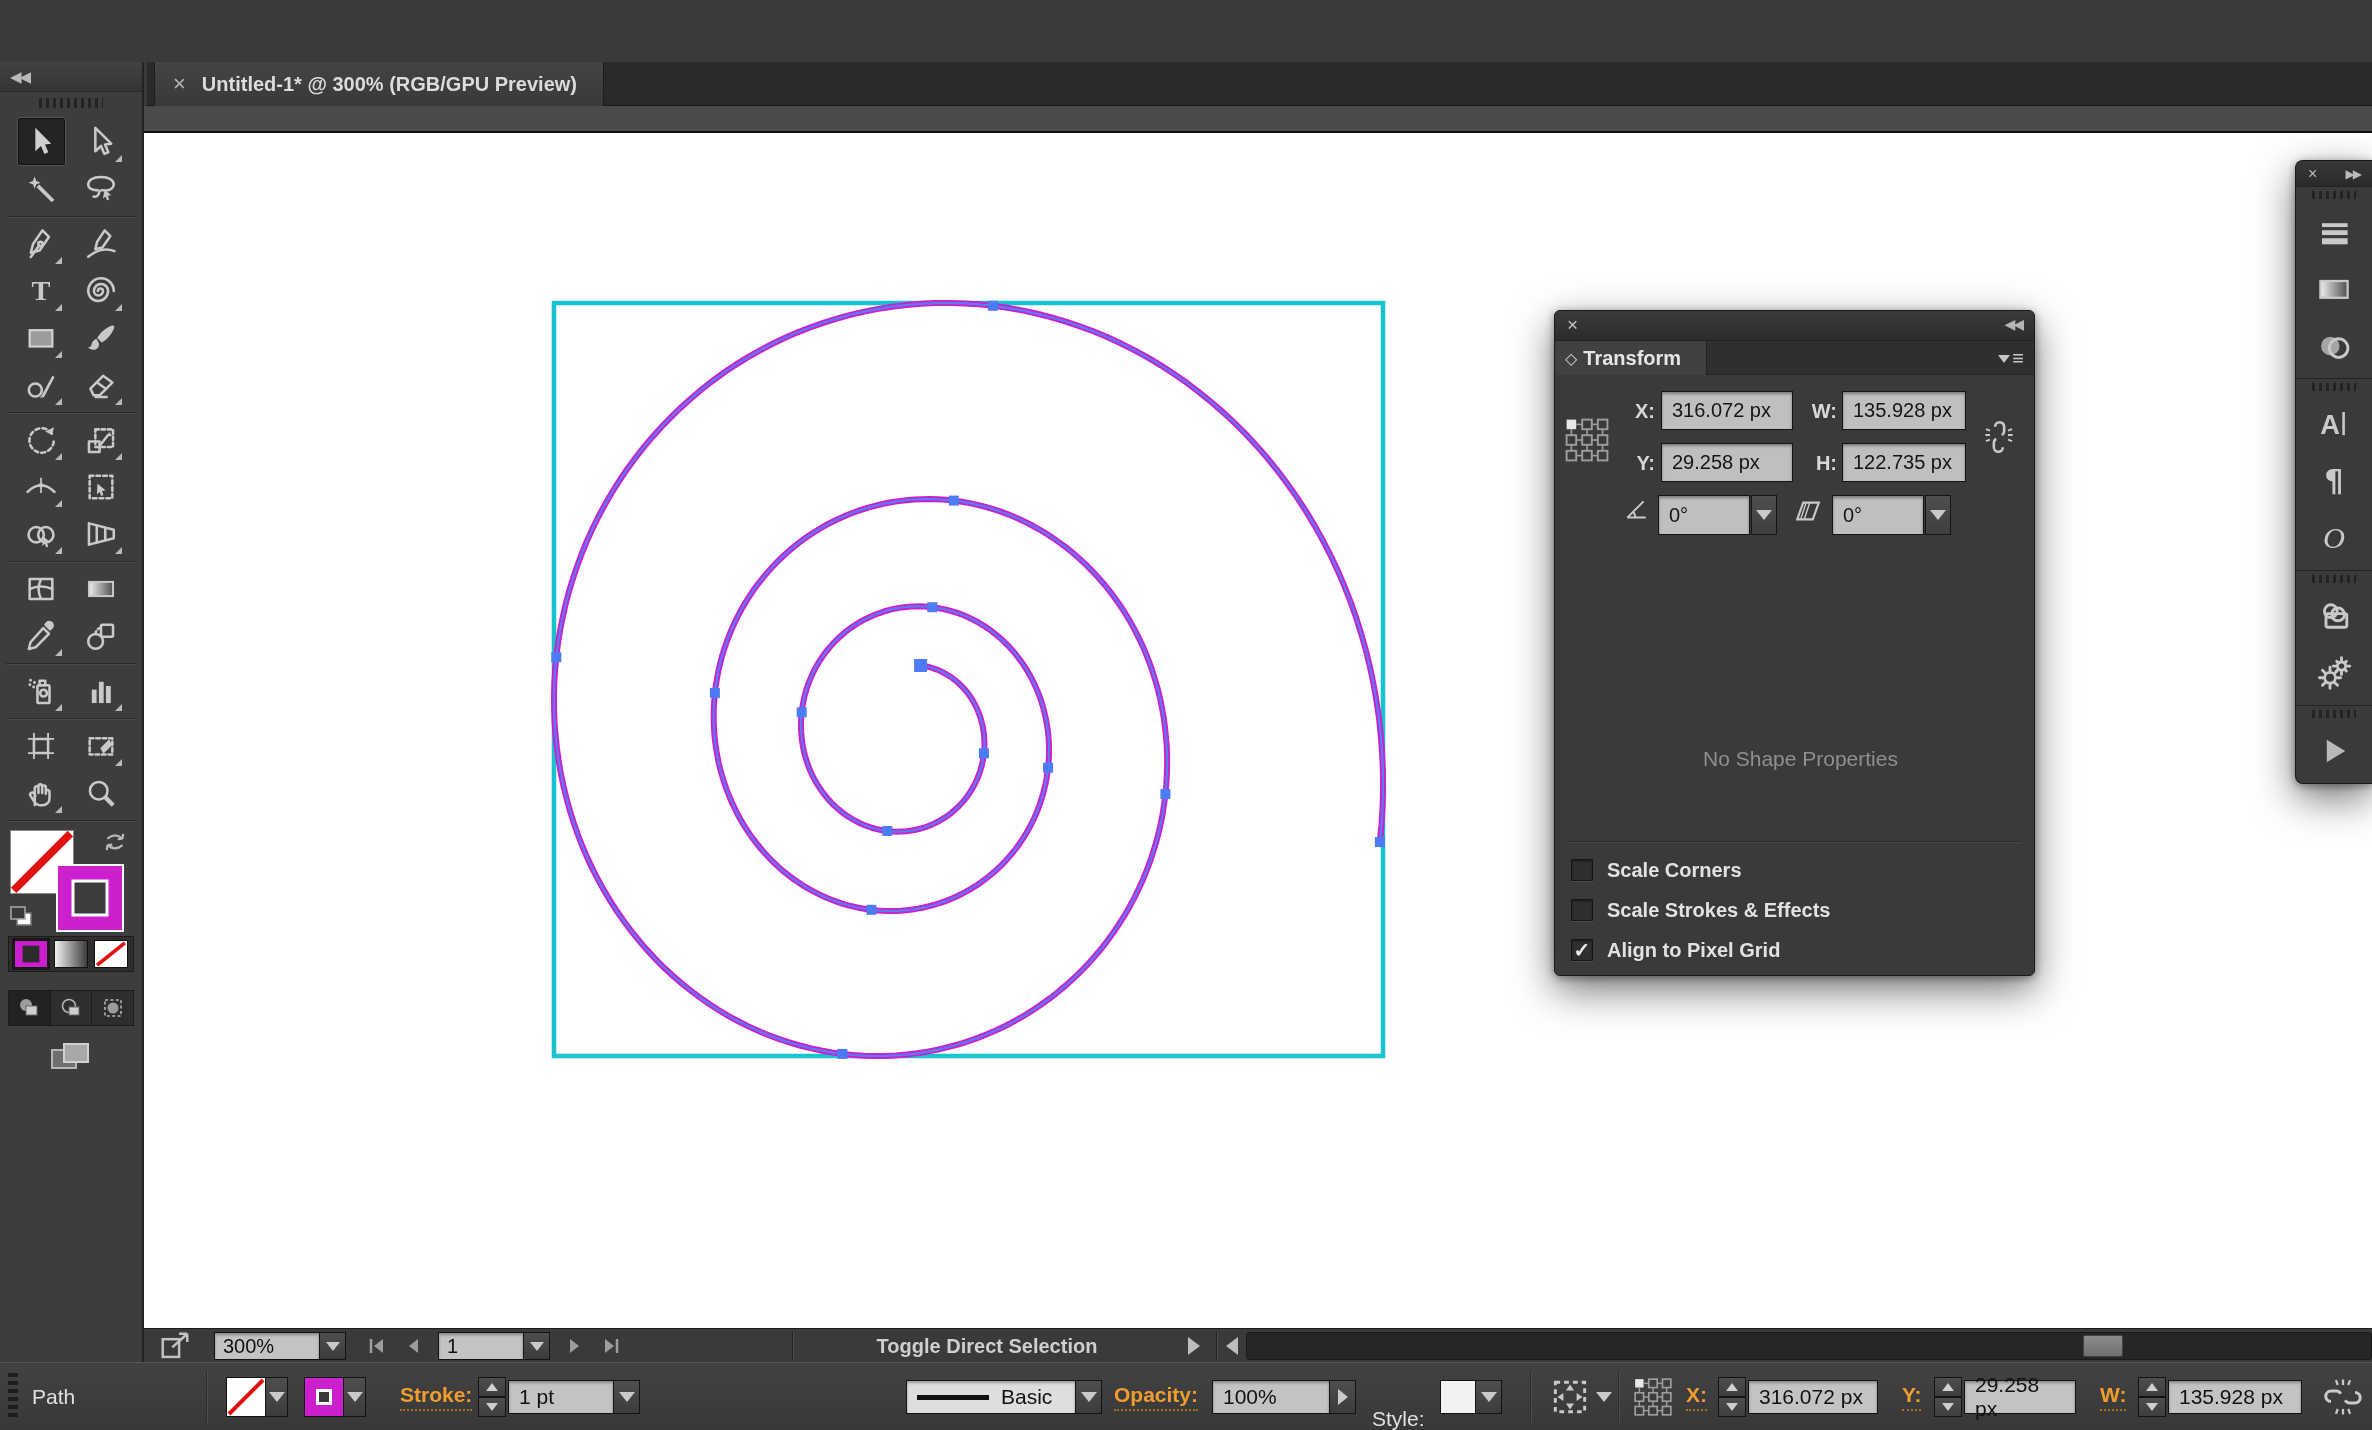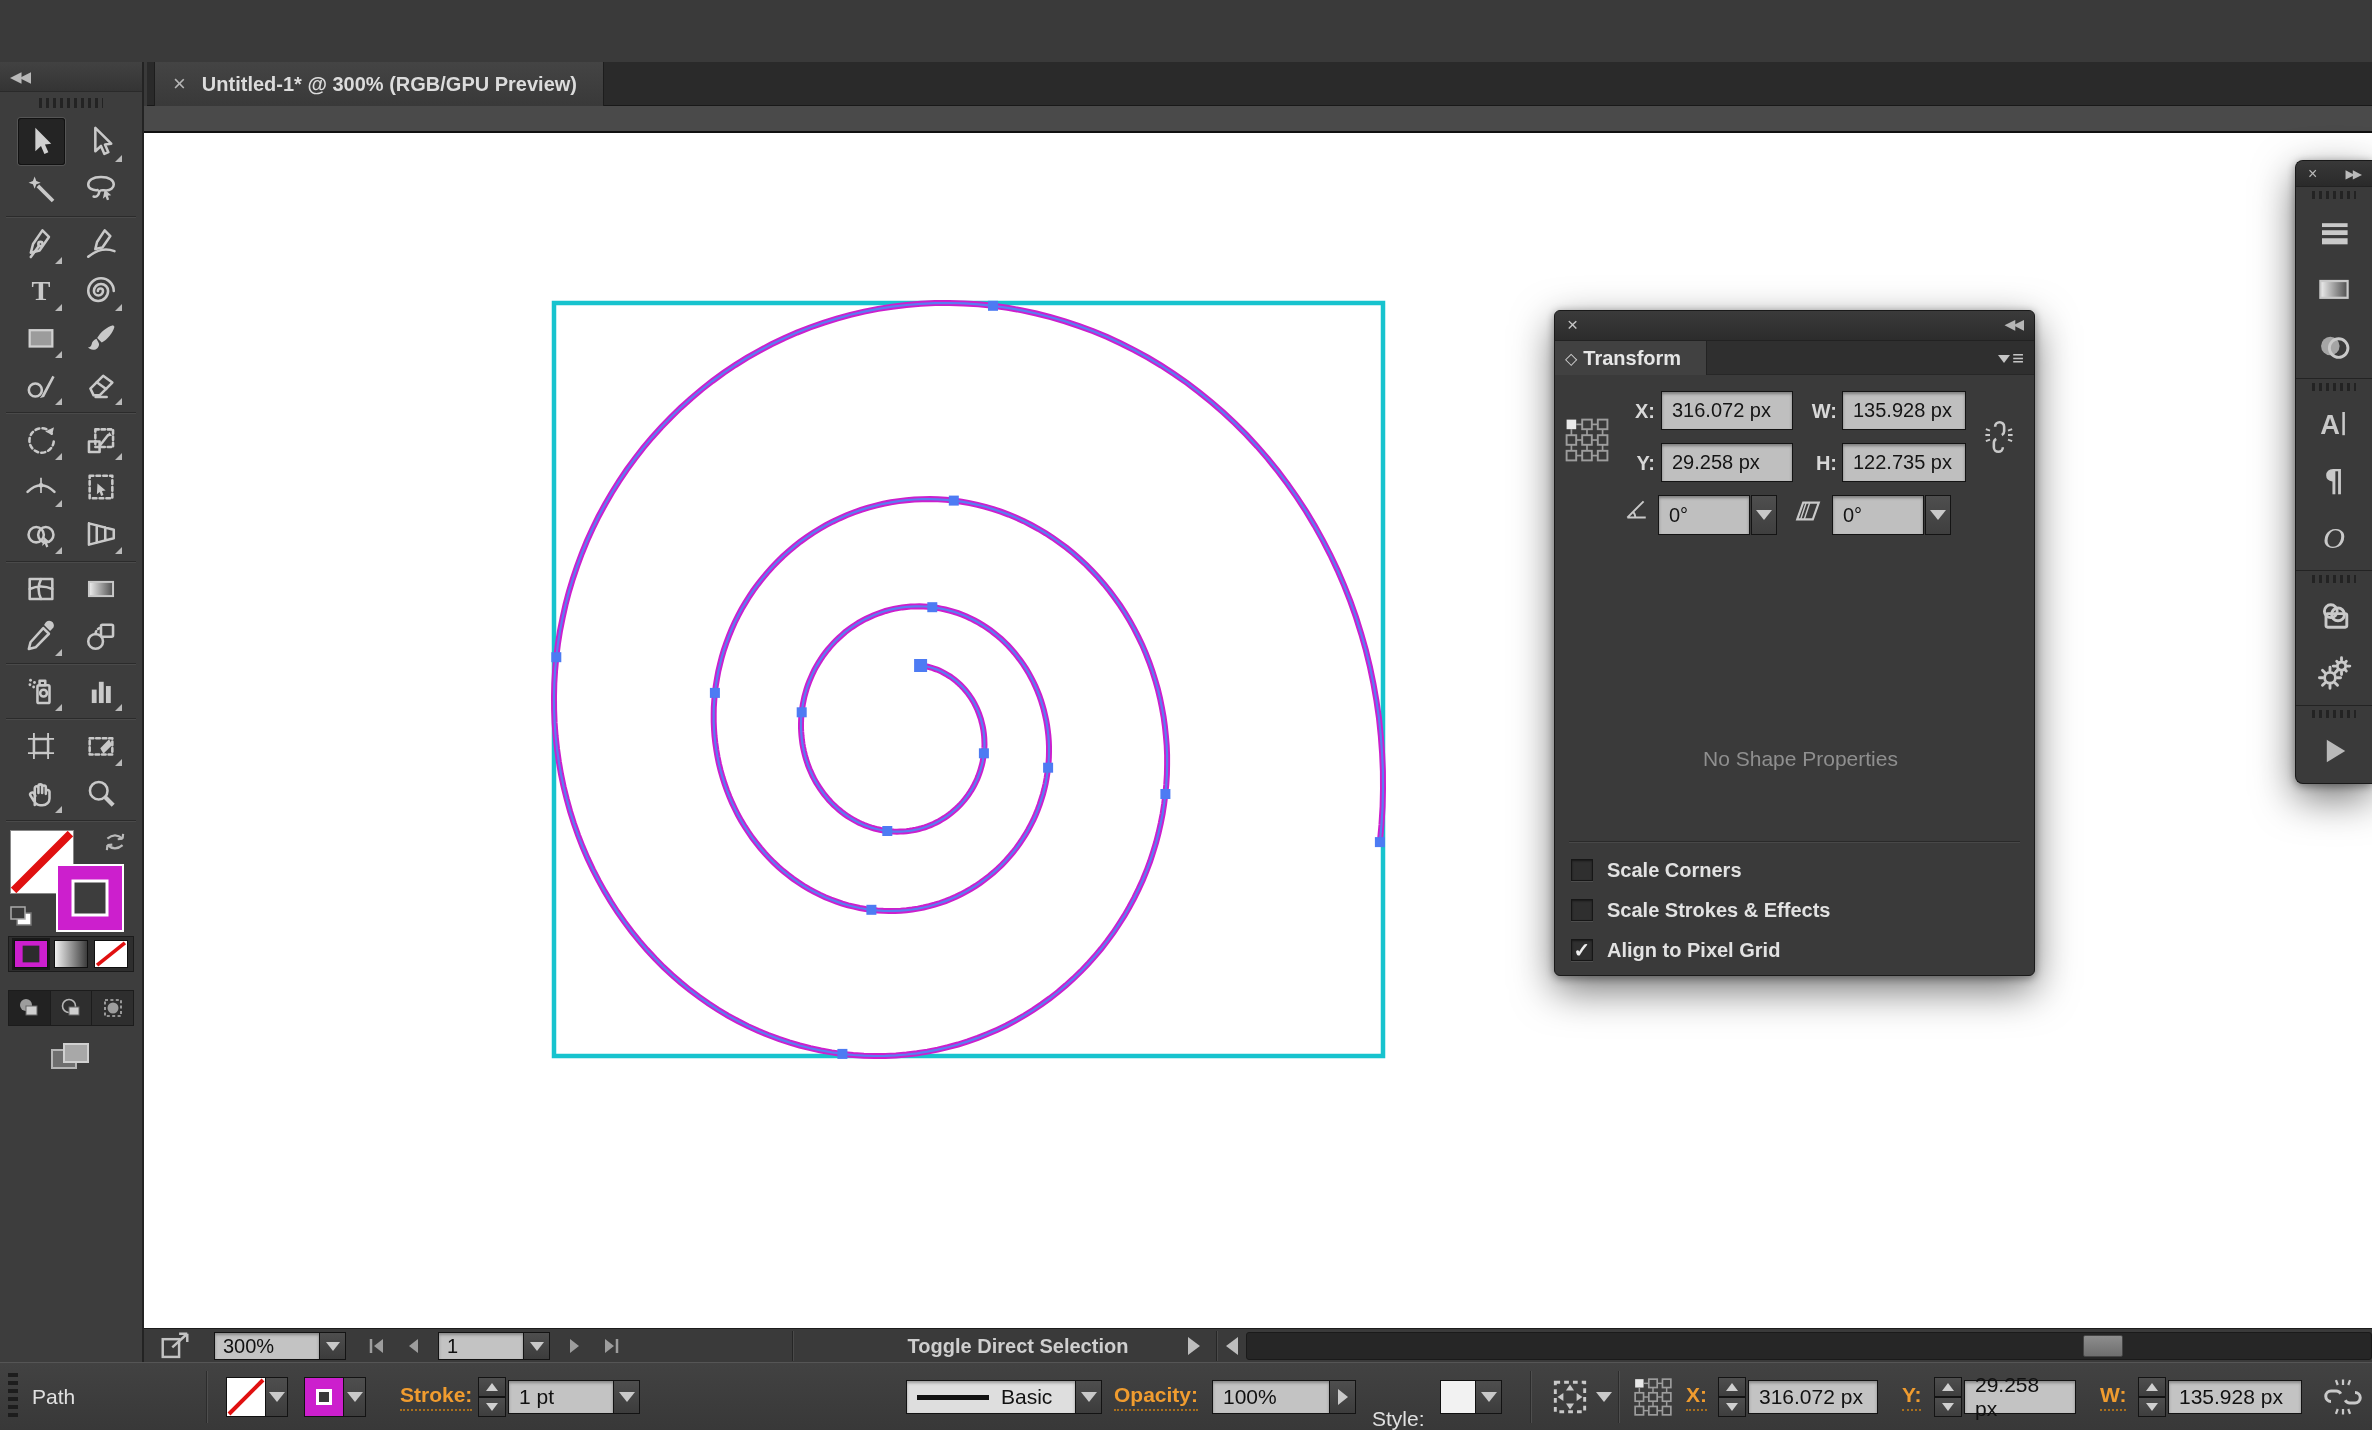--- a/index.html
+++ b/index.html
@@ -687,21 +687,21 @@
       </div>
       <svg viewBox="0 0 22 22">
           <path d="M6 4 L15 11 L6 18 Z" fill="#9d9d9d"></path>
         </svg>
       <svg viewBox="0 0 22 22">
           <path d="M17 4 V18" stroke="#9d9d9d" stroke-width="2.5"></path>
           <path d="M5 4 L14 11 L5 18 Z" fill="#9d9d9d"></path>
         </svg>
     </div>
     <div class="sb-div" style="left:648px;"></div>
-    <div class="sb-item" style="left:681px;width:386px;justify-content:center;">
+    <div class="sb-item" style="left:650px;width:386px;justify-content:center;">
       <span class="sb-hint">Toggle Direct Selection</span>
     </div>
     <div class="sb-item" style="left:1040px;">
       <svg width="20" height="24" viewBox="0 0 12 16">
           <path d="M2 2 L10 8 L2 14 Z" fill="#bdbdbd"></path>
         </svg>
     </div>
     <div class="sb-div" style="left:1072px;"></div>
     <div class="sb-item" style="left:1078px;">
       <svg width="20" height="24" viewBox="0 0 12 16">

